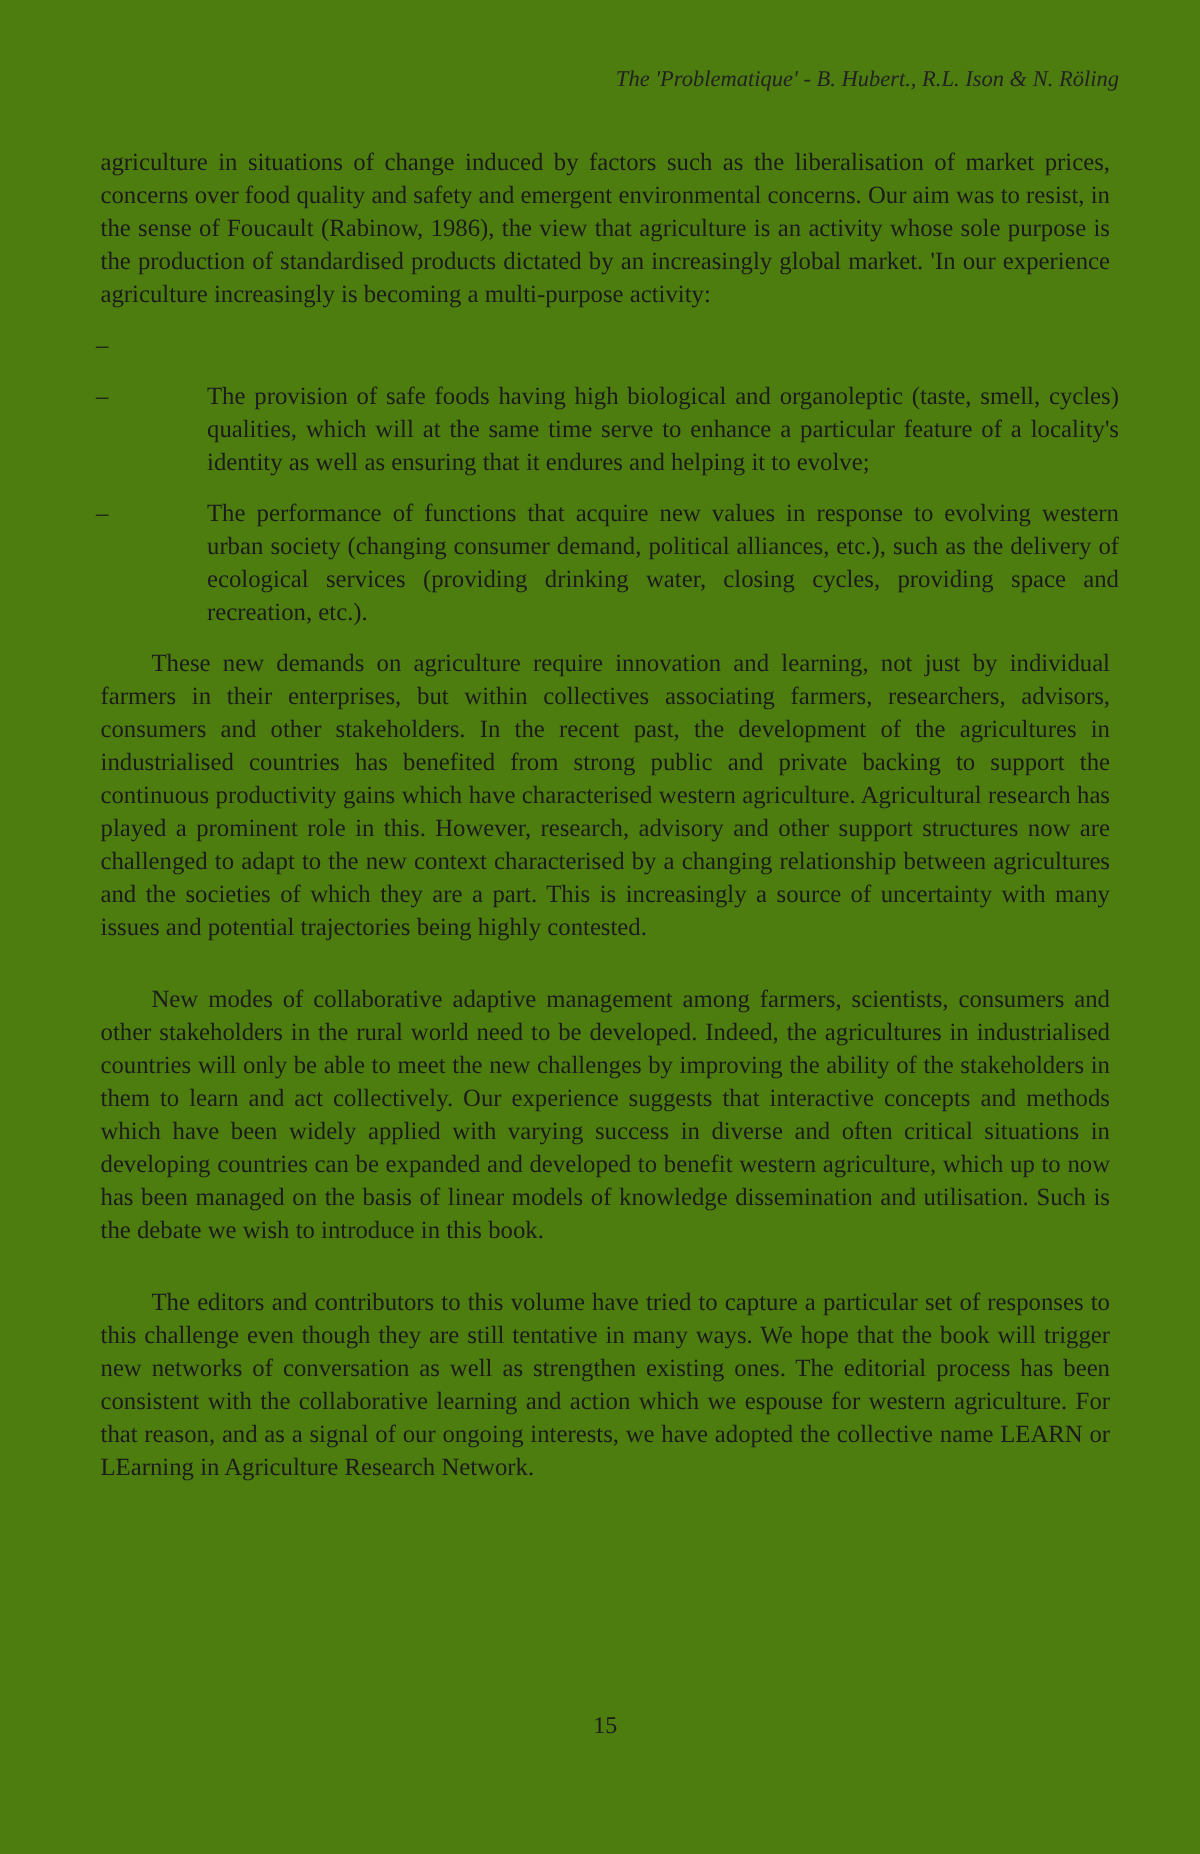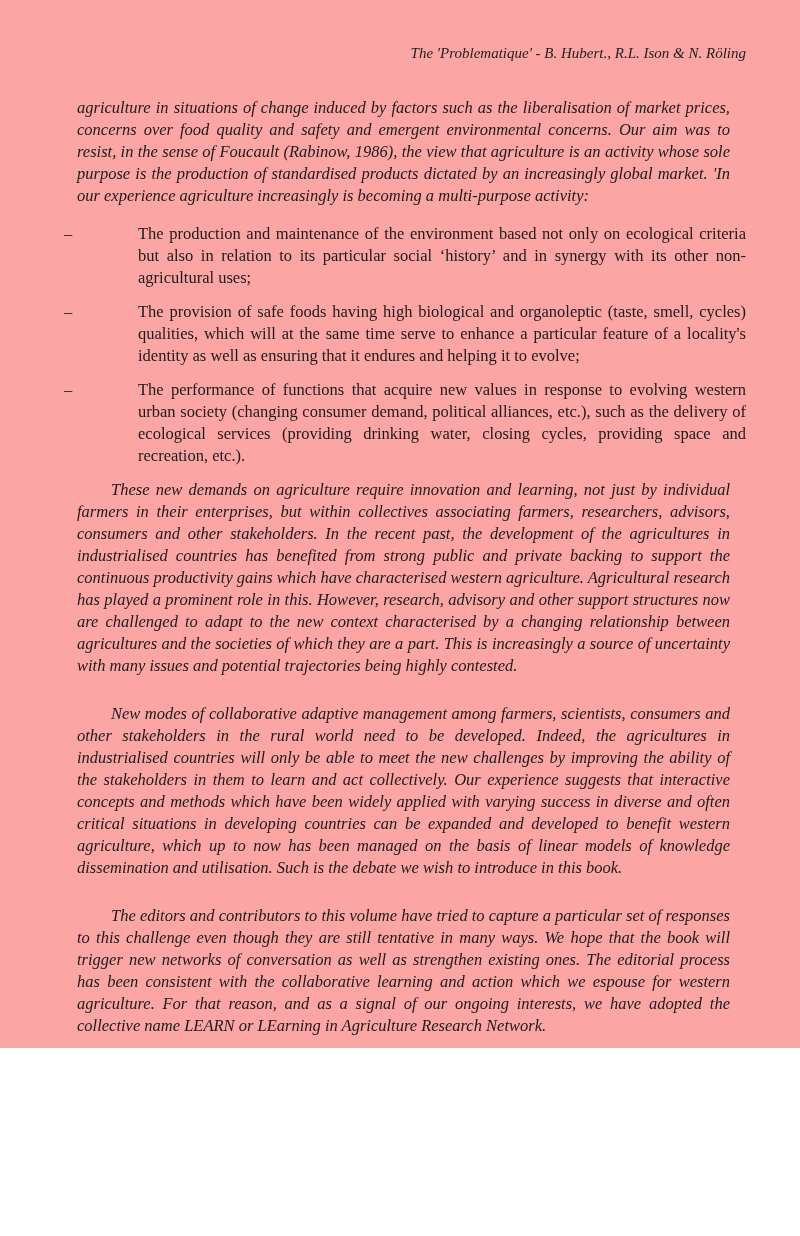--- a/index.html
+++ b/index.html
@@ -3,45 +3,44 @@
 <meta charset="utf-8">
 <style>
   html, body {
     margin: 0;
     padding: 0;
     background: #ffffff;
   }
   .page {
     position: relative;
     width: 800px;
-    height: 1048px;
-    background: #fca5a5;
+    height: 1236px;
+    background: #4d7c0f;
     color: #1b1b1b;
     font-family: "Liberation Serif", "DejaVu Serif", serif;
     box-sizing: border-box;
     padding: 0 54px 0 61px;
     overflow: hidden;
   }
   .running-header {
     padding-top: 44px;
     text-align: right;
     font-style: italic;
     font-size: 15px;
     line-height: 18px;
     color: #222;
   }
   .body-text {
     margin-top: 35px;
     font-size: 16.5px;
     line-height: 22px;
   }
   .body-text p {
-    margin: 16px;
+    margin: 6px;
     text-align: justify;
-    font-style: italic;
   }
   p.intro-paragraph {
     text-indent: 0;
   }
   p.indented {
     text-indent: 34px;
   }
   p.after-bullets {
     margin-top: 12px;
   }
@@ -83,21 +82,20 @@
   <div class="running-header">The 'Problematique' - B. Hubert., R.L. Ison &amp; N. Röling</div>
 
   <div class="body-text">
 
     <p class="intro-paragraph">agriculture in situations of change induced by factors such as the liberalisation of market prices, concerns over food quality and safety and emergent environmental concerns. Our aim was to resist, in the sense of Foucault (Rabinow, 1986), the view that agriculture is an activity whose sole purpose is the production of standardised products dictated by an increasingly global market. 'In our experience agriculture increasingly is becoming a multi-purpose activity:</p>
 
     <div class="bullet-list">
 
       <div class="bullet-item">
         <span class="bullet-marker">–</span>
-        <span class="bullet-text">The production and maintenance of the environment based not only on ecological criteria but also in relation to its particular social ‘history’ and in synergy with its other non-agricultural uses;</span>
       </div>
 
       <div class="bullet-item">
         <span class="bullet-marker">–</span>
         <span class="bullet-text">The provision of safe foods having high biological and organoleptic (taste, smell, cycles) qualities, which will at the same time serve to enhance a particular feature of a locality's identity as well as ensuring that it endures and helping it to evolve;</span>
       </div>
 
       <div class="bullet-item">
         <span class="bullet-marker">–</span>
         <span class="bullet-text">The performance of functions that acquire new values in response to evolving western urban society (changing consumer demand, political alliances, etc.), such as the delivery of ecological services (providing drinking water, closing cycles, providing space and recreation, etc.).</span>

